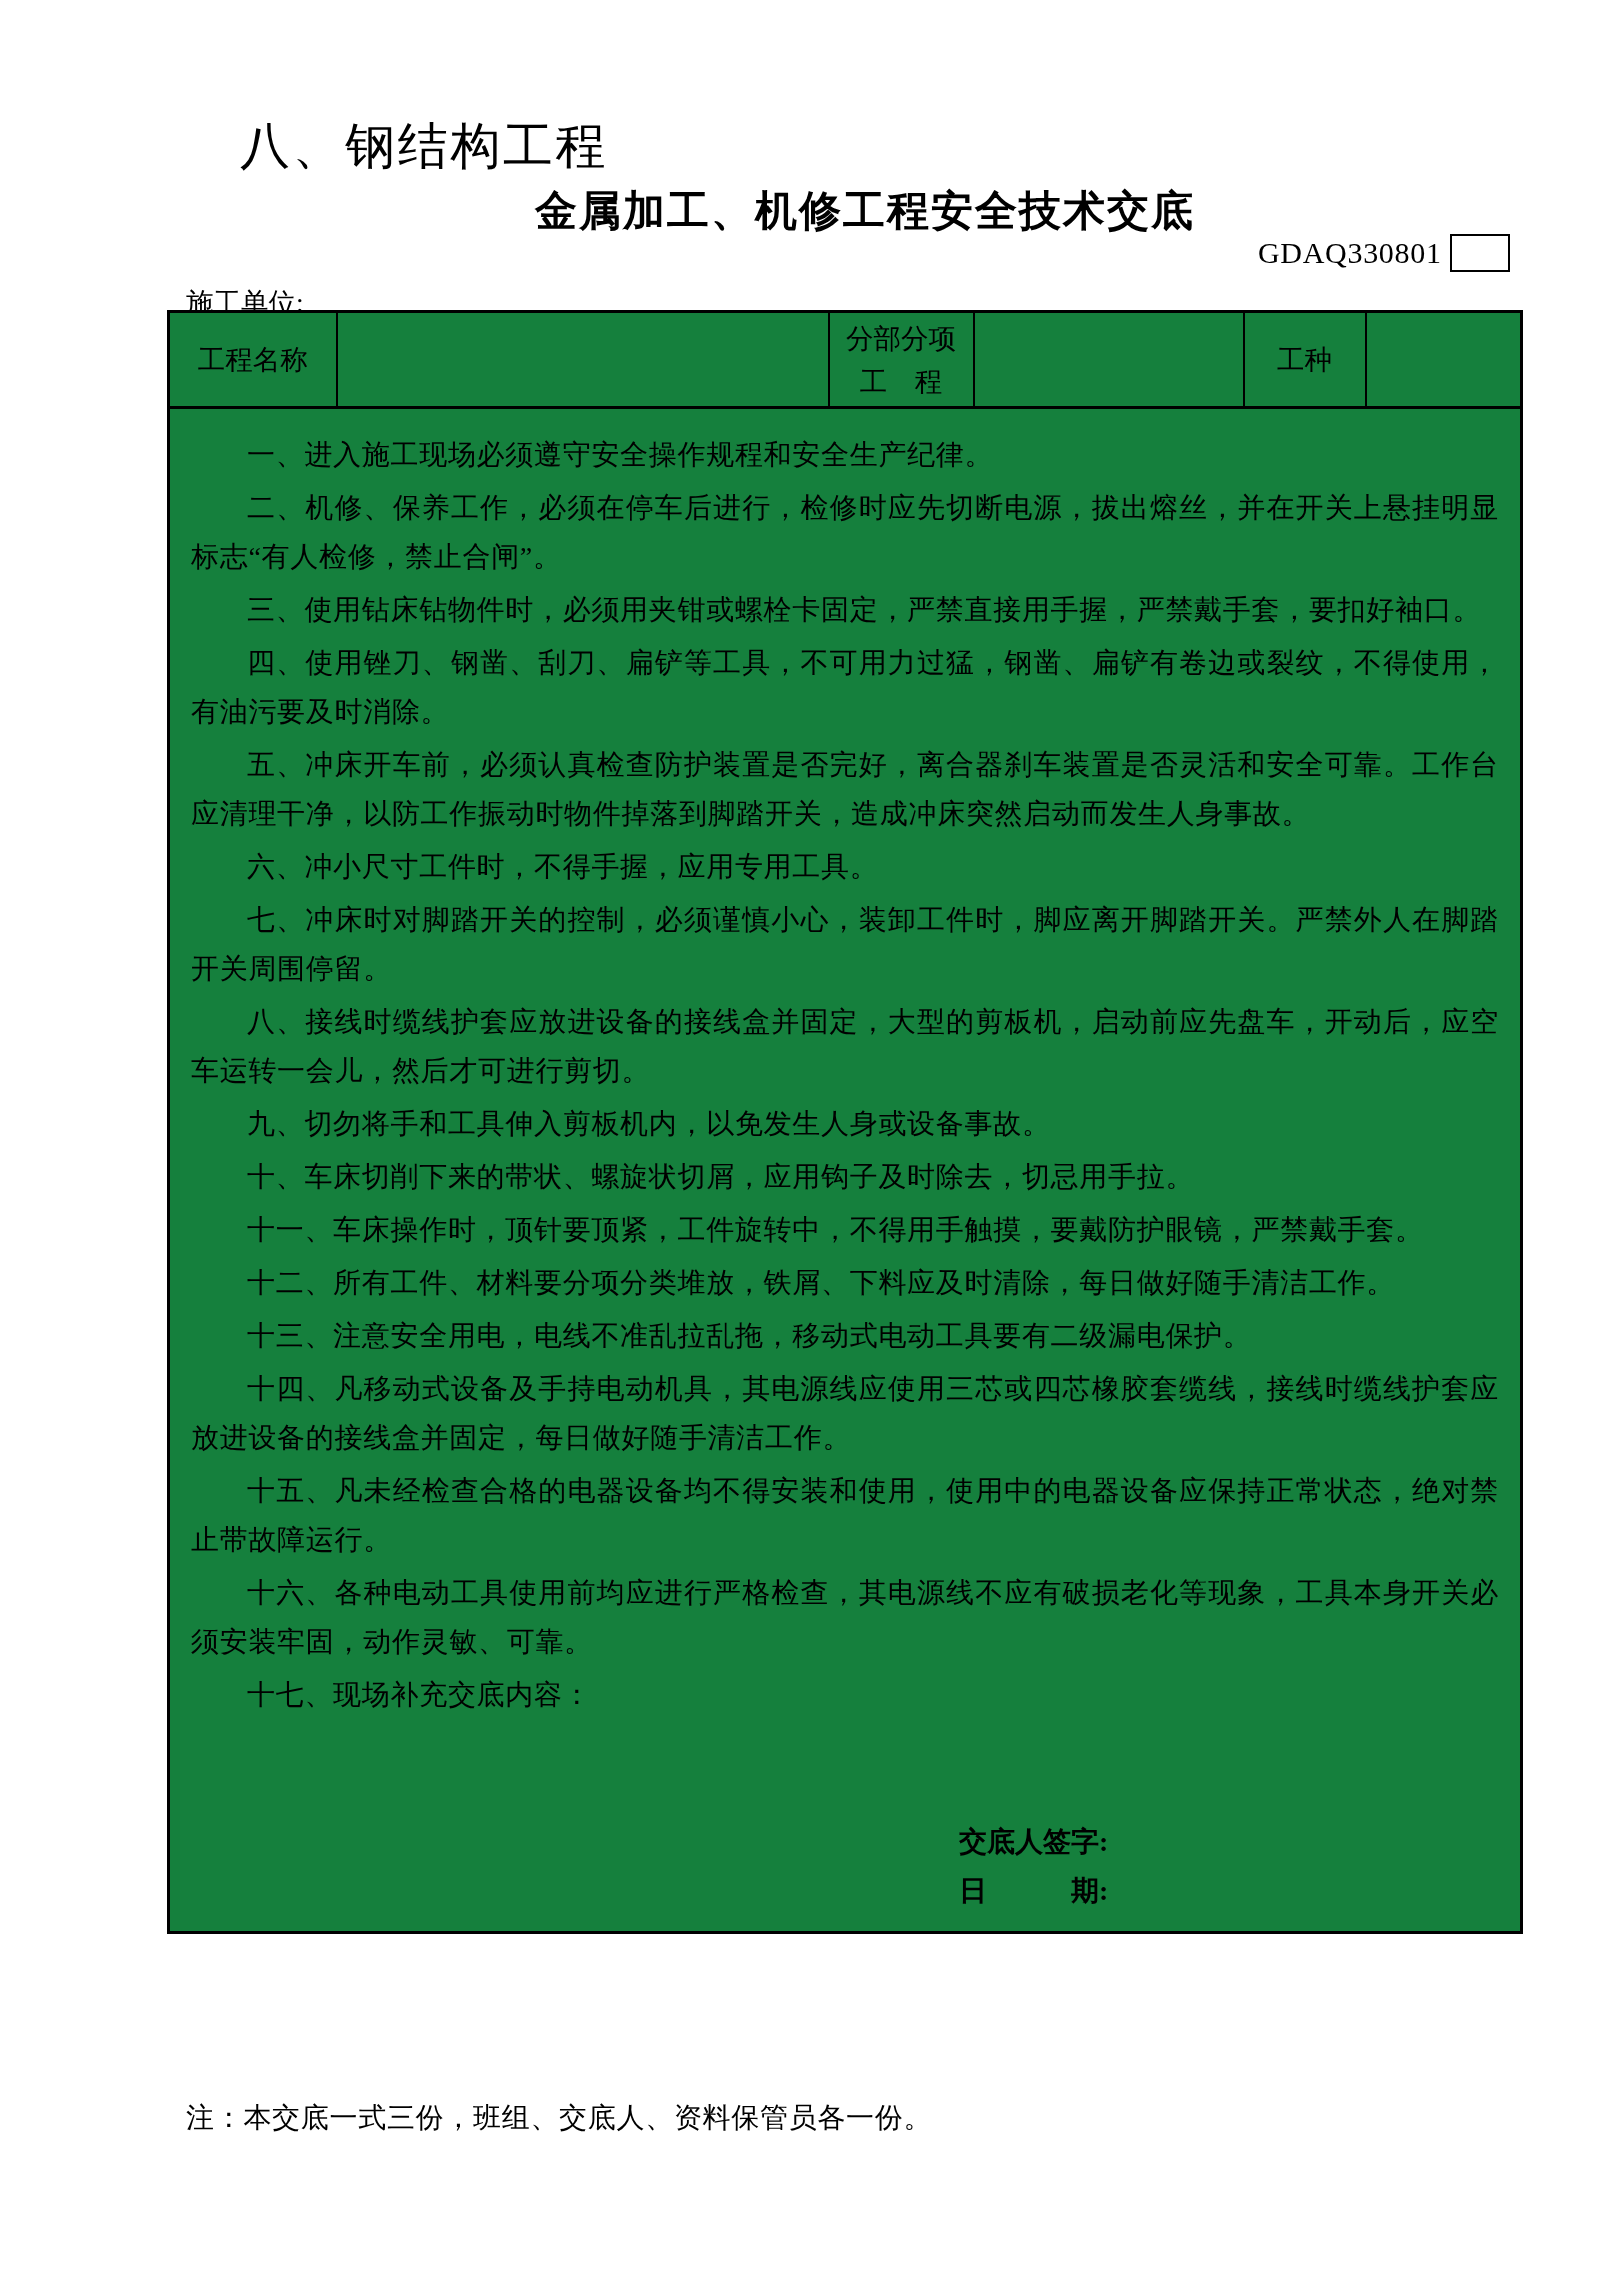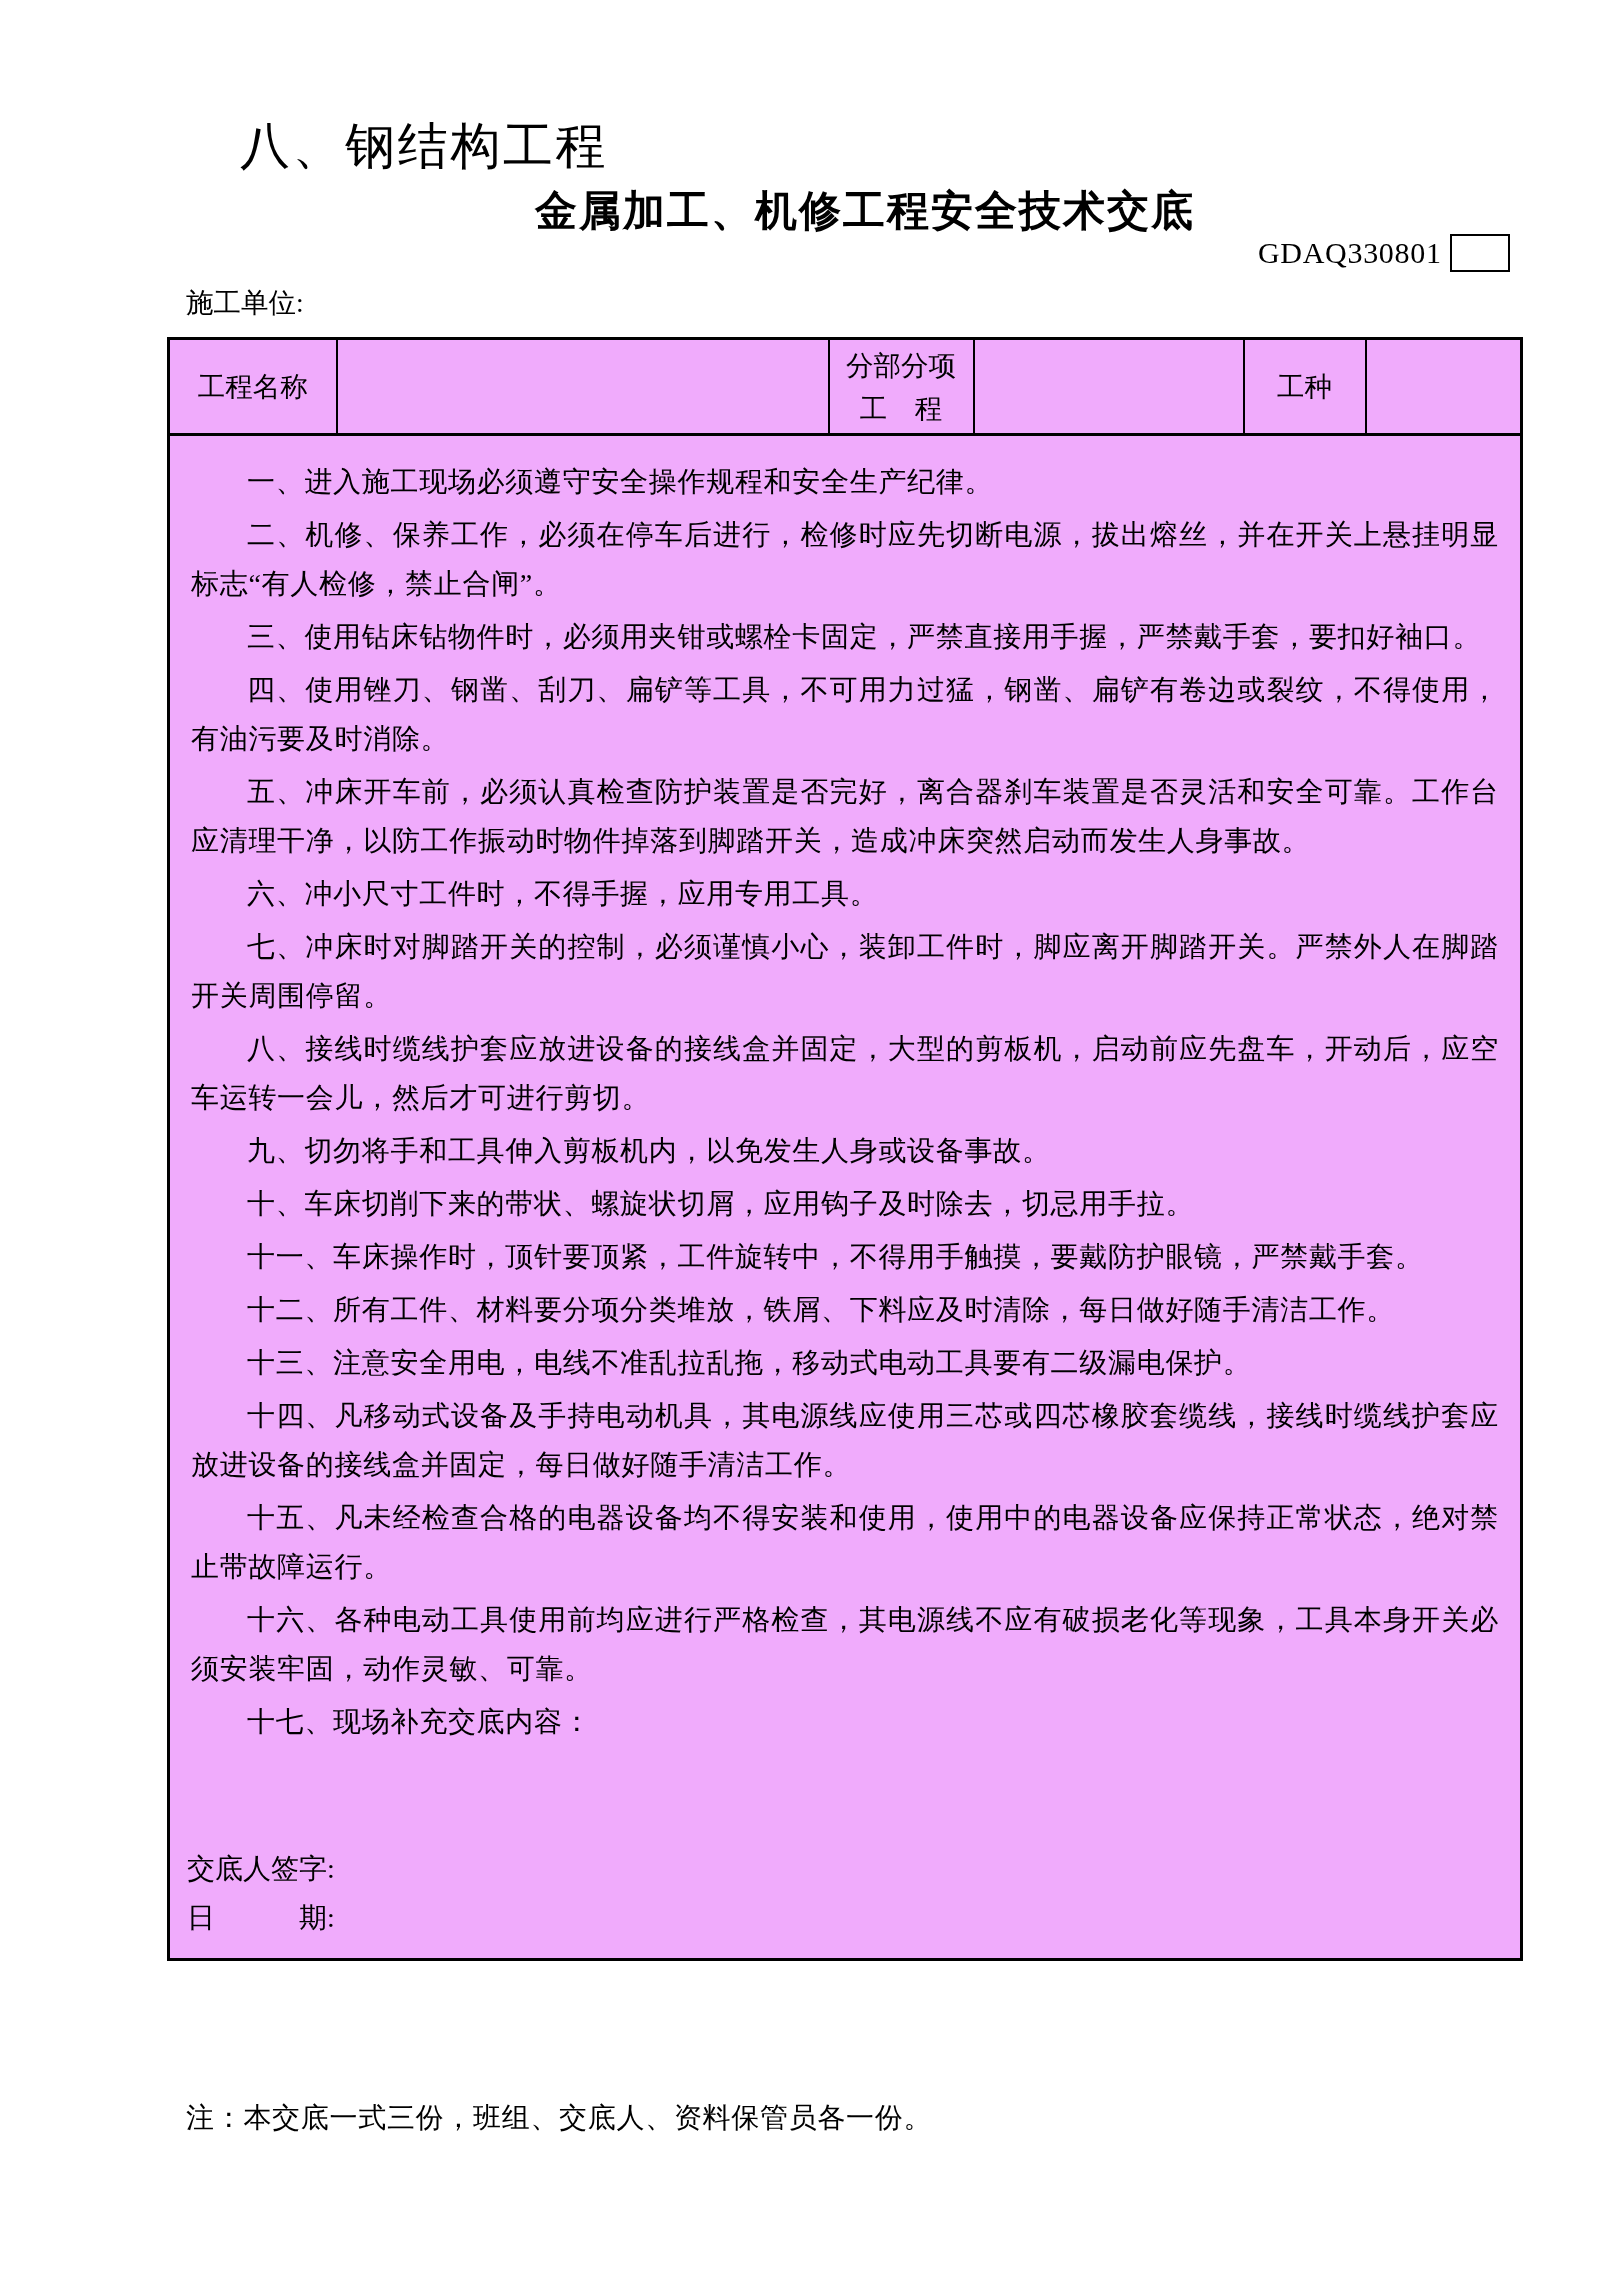--- a/index.html
+++ b/index.html
@@ -19,38 +19,38 @@
     font-weight:bold;font-size:42px;letter-spacing:2px;white-space:nowrap;
   }
   .code-row{
     position:absolute;left:1258px;top:234px;
     display:flex;align-items:center;
   }
   .code-text{font-size:30px;letter-spacing:0.7px;}
   .code-box{width:56px;height:34px;border:2.6px solid #000;margin-left:7.9px;background:#fff;}
   .unit-label{position:absolute;left:186px;top:285px;font-size:27.5px;}
   table.form{
-    position:absolute;left:167px;top:337px;width:1352px;
-    border-collapse:collapse;table-layout:fixed;background:#f0abfc;
+    position:absolute;left:167px;top:310px;width:1352px;
+    border-collapse:collapse;table-layout:fixed;background:#15803d;
     border:3.9px solid #000;
   }
   table.form td{border:2px solid #000;}
   tr.hdr td{
     height:91px;font-size:27.5px;text-align:center;vertical-align:middle;
     border-bottom:3.9px solid #000;line-height:43px;
   }
   td.body-cell{
     vertical-align:top;padding:17px 17px 0 17px;height:1505px;
   }
   .body-cell p{
     margin:4px;text-indent:2em;font-size:28px;line-height:49px;
     text-align:justify;letter-spacing:0.7px;
   }
   .sign-block{
-    margin-top:98px;font-size:28px;line-height:49px;
+    margin-top:98px;margin-left:772px;font-size:28px;line-height:49px;font-weight:bold;
   }
   tr.recv td{
     border-top:3.3px solid #000;height:124px;vertical-align:top;
     font-size:28px;padding:15.7px 17px;letter-spacing:0.7px;
   }
   .note{
     position:absolute;left:186px;top:2093px;font-size:28px;
     line-height:49px;letter-spacing:0.7px;
   }
 </style>

